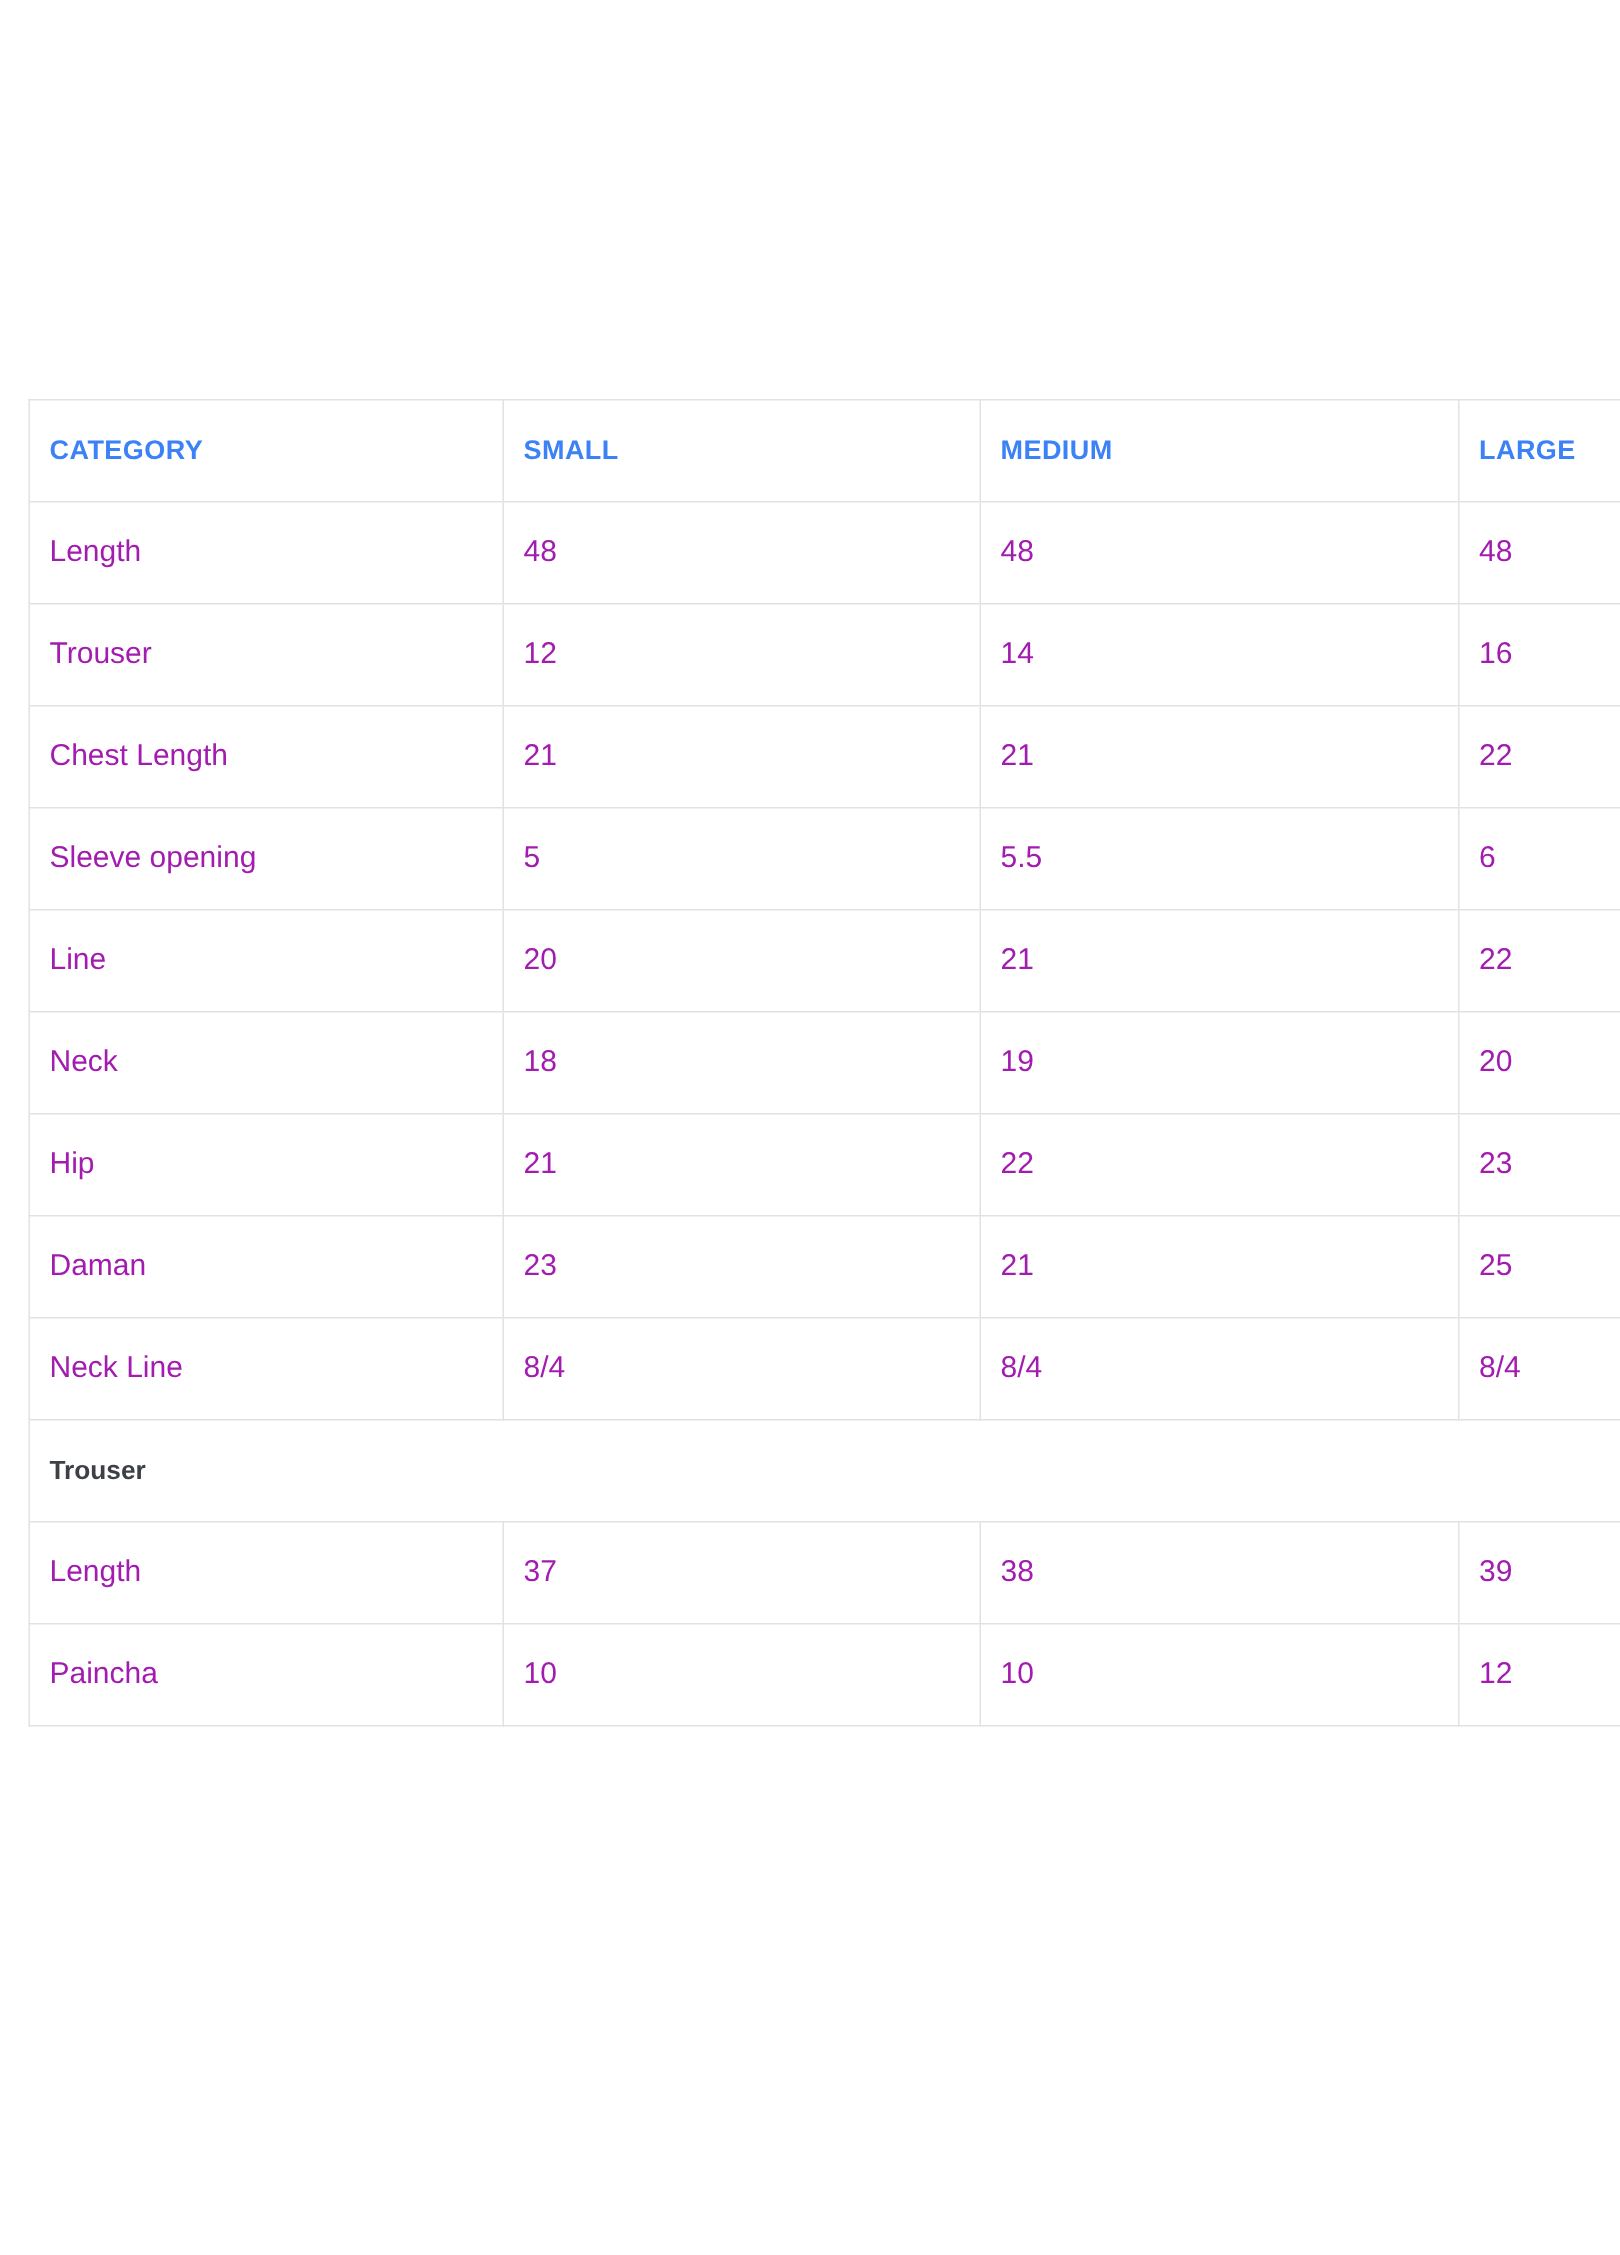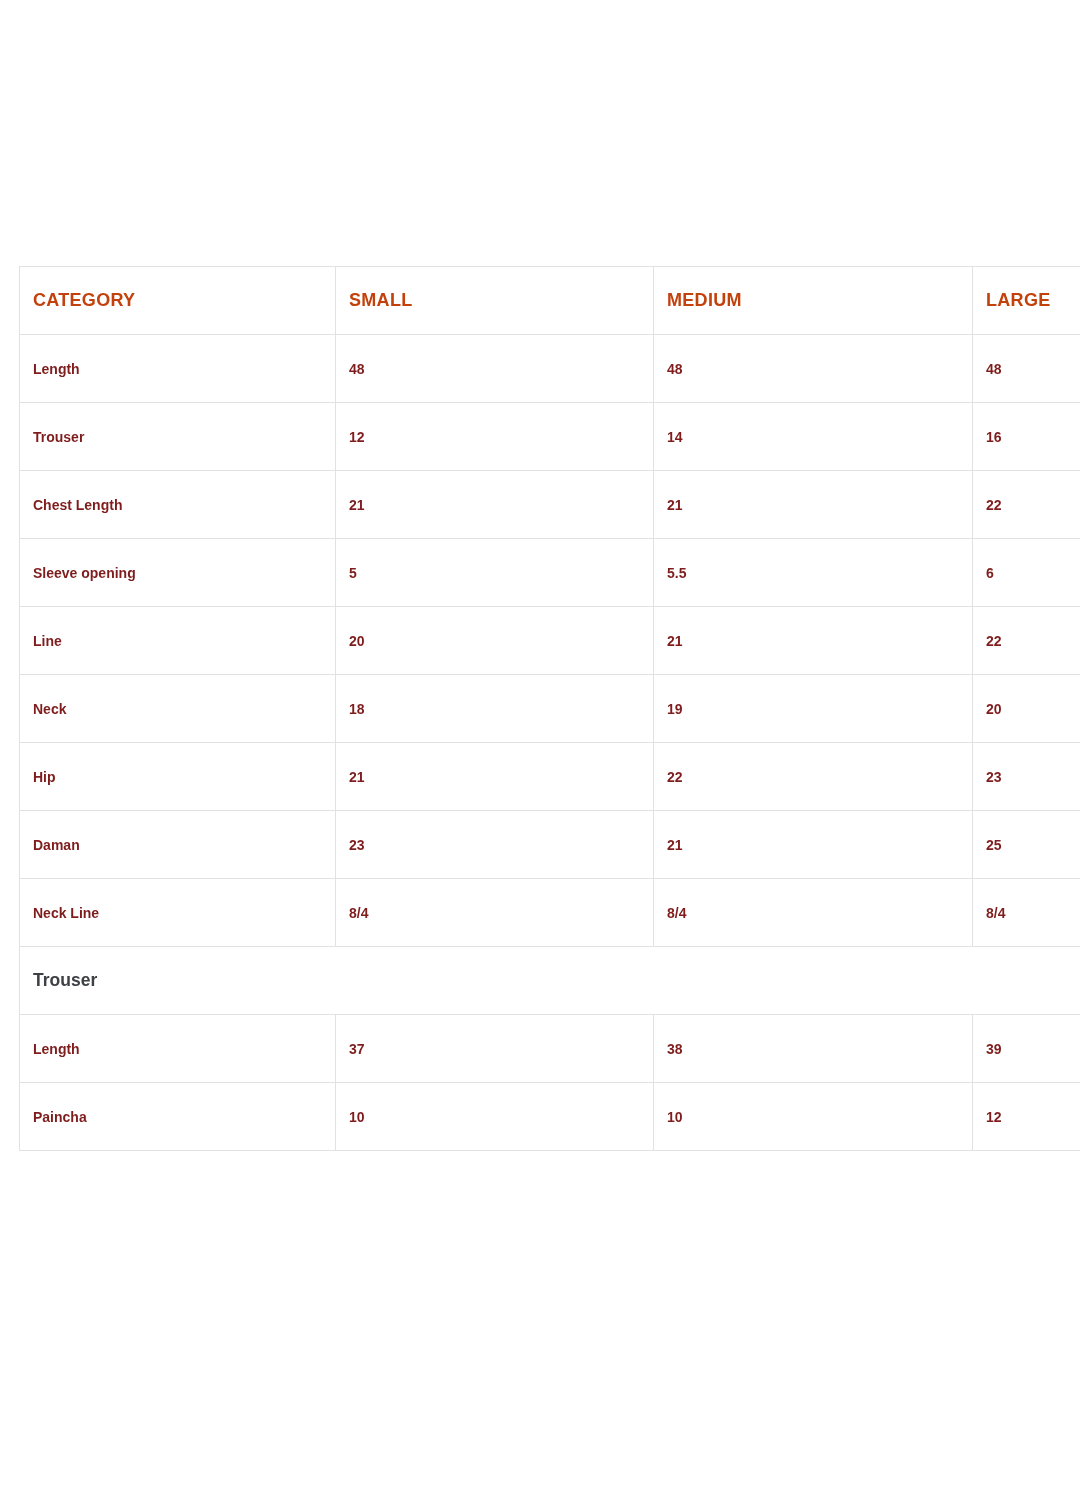--- a/index.html
+++ b/index.html
@@ -37,27 +37,27 @@
     padding: 0 10px 0 13px;
     text-align: left;
     vertical-align: middle;
     background: #ffffff;
     white-space: nowrap;
     overflow: hidden;
   }
   table.size-chart th {
     font-size: 18px;
     font-weight: 700;
-    color: #c2410c;
+    color: #3b82f6;
     letter-spacing: 0.3px;
   }
   table.size-chart td {
-    font-size: 14px;
-    font-weight: 700;
-    color: #7f1d1d;
+    font-size: 20px;
+    font-weight: 400;
+    color: #a21caf;
   }
   table.size-chart td.section-cell {
     font-weight: 700;
     color: #3d4045;
     font-size: 17.5px;
   }
 </style>
 </head>
 <body>
 

